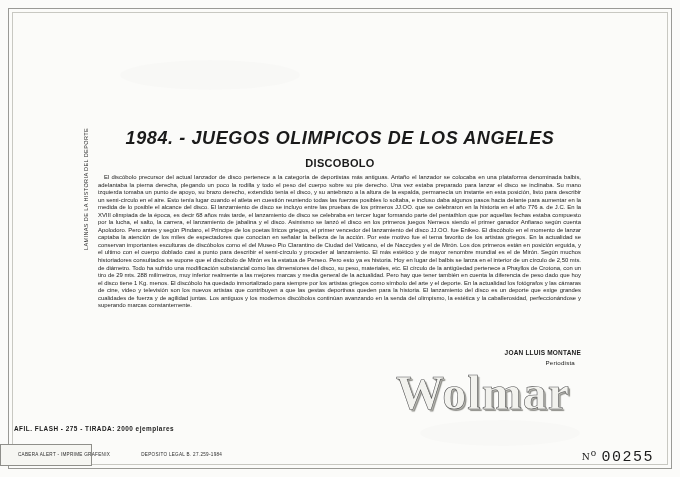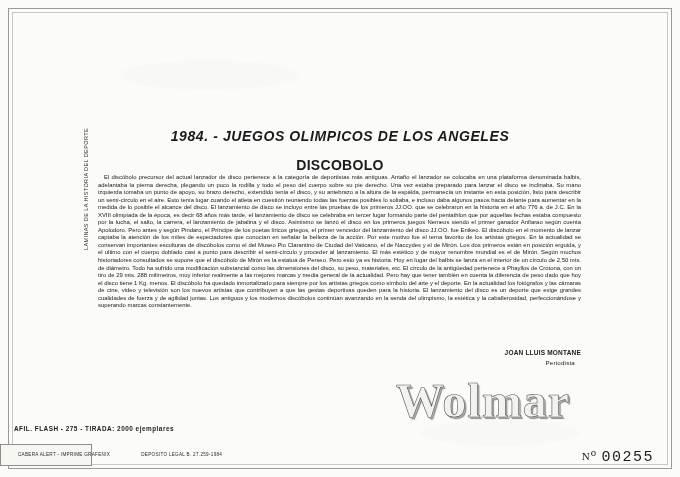--- a/index.html
+++ b/index.html
@@ -52,33 +52,33 @@
     white-space: nowrap;
     text-align: center;
   }
   
   .title {
     position: absolute;
     left: 0;
     top: 128px;
     width: 680px;
     text-align: center;
-    font-size: 14px;
+    font-size: 18px;
     font-weight: bold;
     font-style: italic;
     letter-spacing: 0.6px;
     color: #1a1a1a;
   }
   .subtitle {
     position: absolute;
     left: 0;
     top: 157px;
     width: 680px;
     text-align: center;
-    font-size: 14px;
+    font-size: 11px;
     font-weight: bold;
     color: #1a1a1a;
     letter-spacing: 0.3px;
   }
   
   .body-text {
     position: absolute;
     left: 98px;
     top: 174px;
     width: 483px;
@@ -111,21 +111,21 @@
     width: 575px;
     text-align: right;
     font-size: 6.2px;
     color: #1b1b1b;
     letter-spacing: 0.2px;
   }
   
   .watermark {
     position: absolute;
     left: 396px;
-    top: 373px;
+    top: 365px;
     font-family: "Liberation Serif", serif;
     font-size: 48px;
     font-weight: bold;
     letter-spacing: 1px;
     color: #f2f2ee;
     text-shadow:
       1px 1px 0 #b8b8b2,
       2px 2px 1px #8d8d88,
       -1px -1px 0 #ffffff;
     -webkit-text-stroke: 0.6px #555;

